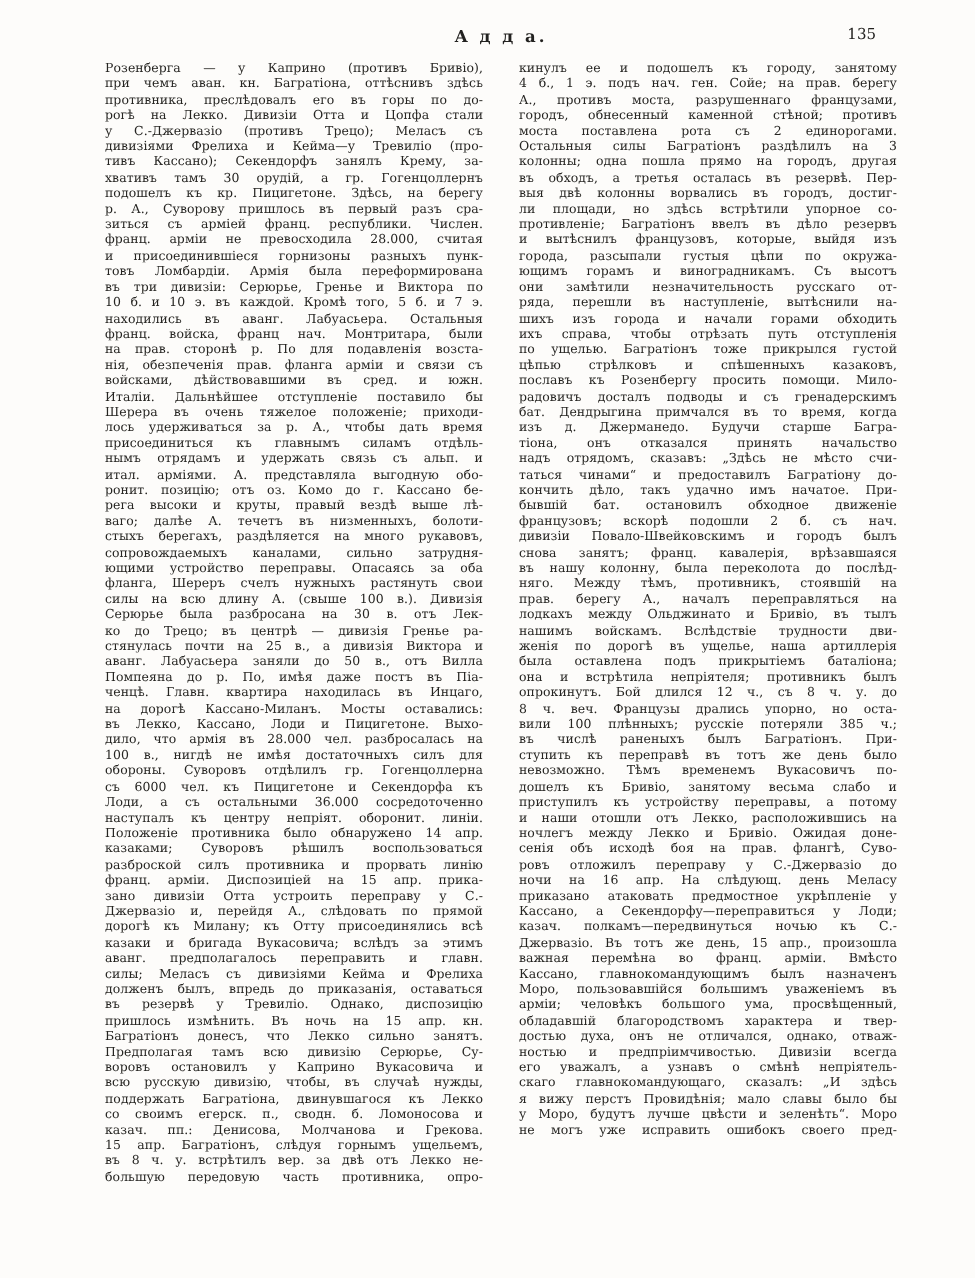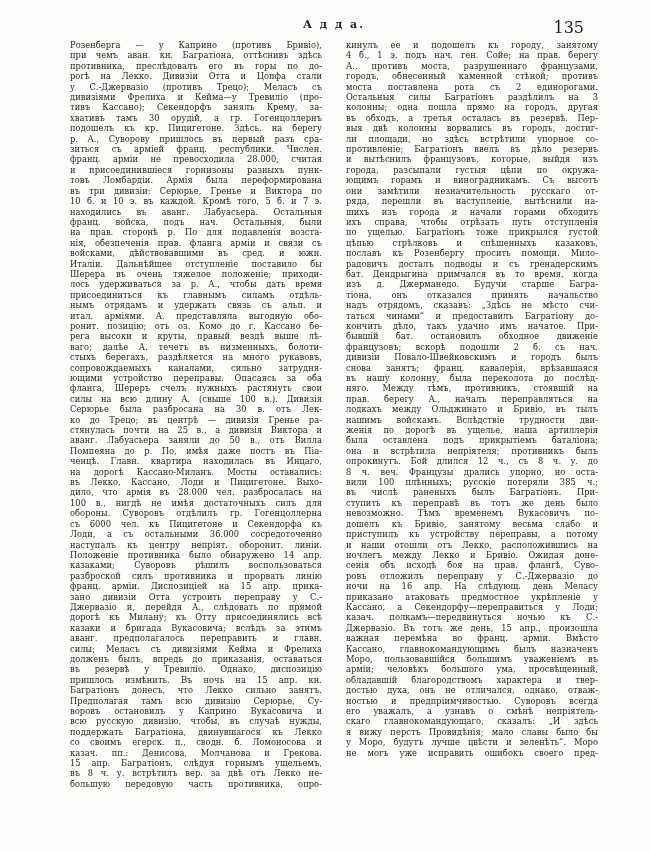--- a/index.html
+++ b/index.html
@@ -31,21 +31,21 @@
     text-align: center;
     font-weight: bold;
     font-size: 11px;
     letter-spacing: 2px;
     color: #22211f;
   }
   .page-number {
     position: absolute;
     right: 14px;
     top: 0;
-    font-size: 16px;
+    font-size: 10px;
     color: #22211f;
   }
   .columns {
     position: absolute;
     top: 40px;
     left: 70px;
     right: 52px;
     bottom: 0;
     display: flex;
     gap: 24px;
@@ -86,21 +86,21 @@
         <div class="line">хвативъ тамъ 30 орудій, а гр. Гогенцоллернъ</div>
         <div class="line">подошелъ къ кр. Пицигетоне. Здѣсь, на берегу</div>
         <div class="line">р. А., Суворову пришлось въ первый разъ сра-</div>
         <div class="line">зиться съ арміей франц. республики. Числен.</div>
         <div class="line">франц. арміи не превосходила 28.000, считая</div>
         <div class="line">и присоединившіеся горнизоны разныхъ пунк-</div>
         <div class="line">товъ Ломбардіи. Армія была переформирована</div>
         <div class="line">въ три дивизіи: Серюрье, Гренье и Виктора по</div>
         <div class="line">10 б. и 10 э. въ каждой. Кромѣ того, 5 б. и 7 э.</div>
         <div class="line">находились въ аванг. Лабуасьера. Остальныя</div>
-        <div class="line">франц. войска, подъ нач. Остальныя, были</div>
+        <div class="line">франц. войска, франц нач. Монтритара, были</div>
         <div class="line">на прав. сторонѣ р. По для подавленія возста-</div>
         <div class="line">нія, обезпеченія прав. фланга арміи и связи съ</div>
         <div class="line">войсками, дѣйствовавшими въ сред. и южн.</div>
         <div class="line">Италіи. Дальнѣйшее отступленіе поставило бы</div>
         <div class="line">Шерера въ очень тяжелое положеніе; приходи-</div>
         <div class="line">лось удерживаться за р. А., чтобы дать время</div>
         <div class="line">присоединиться къ главнымъ силамъ отдѣль-</div>
         <div class="line">нымъ отрядамъ и удержать связь съ альп. и</div>
         <div class="line">итал. арміями. А. представляла выгодную обо-</div>
         <div class="line">ронит. позицію; отъ оз. Комо до г. Кассано бе-</div>
@@ -206,21 +206,21 @@
         <div class="line">приказано атаковать предмостное укрѣпленіе у</div>
         <div class="line">Кассано, а Секендорфу—переправиться у Лоди;</div>
         <div class="line">казач. полкамъ—передвинуться ночью къ С.-</div>
         <div class="line">Джервазіо. Въ тотъ же день, 15 апр., произошла</div>
         <div class="line">важная перемѣна во франц. арміи. Вмѣсто</div>
         <div class="line">Кассано, главнокомандующимъ былъ назначенъ</div>
         <div class="line">Моро, пользовавшійся большимъ уваженіемъ въ</div>
         <div class="line">арміи; человѣкъ большого ума, просвѣщенный,</div>
         <div class="line">обладавшій благородствомъ характера и твер-</div>
         <div class="line">достью духа, онъ не отличался, однако, отваж-</div>
-        <div class="line">ностью и предпріимчивостью. Суворовъ всегда</div>
+        <div class="line">ностью и предпріимчивостью. Дивизіи всегда</div>
         <div class="line">его уважалъ, а узнавъ о смѣнѣ непріятель-</div>
         <div class="line">скаго главнокомандующаго, сказалъ: „И здѣсь</div>
         <div class="line">я вижу перстъ Провидѣнія; мало славы было бы</div>
         <div class="line">у Моро, будутъ лучше цвѣсти и зеленѣть“. Моро</div>
         <div class="line">не могъ уже исправить ошибокъ своего пред-</div>
       </div>
   </div>
 </div>
 
 </body></html>

